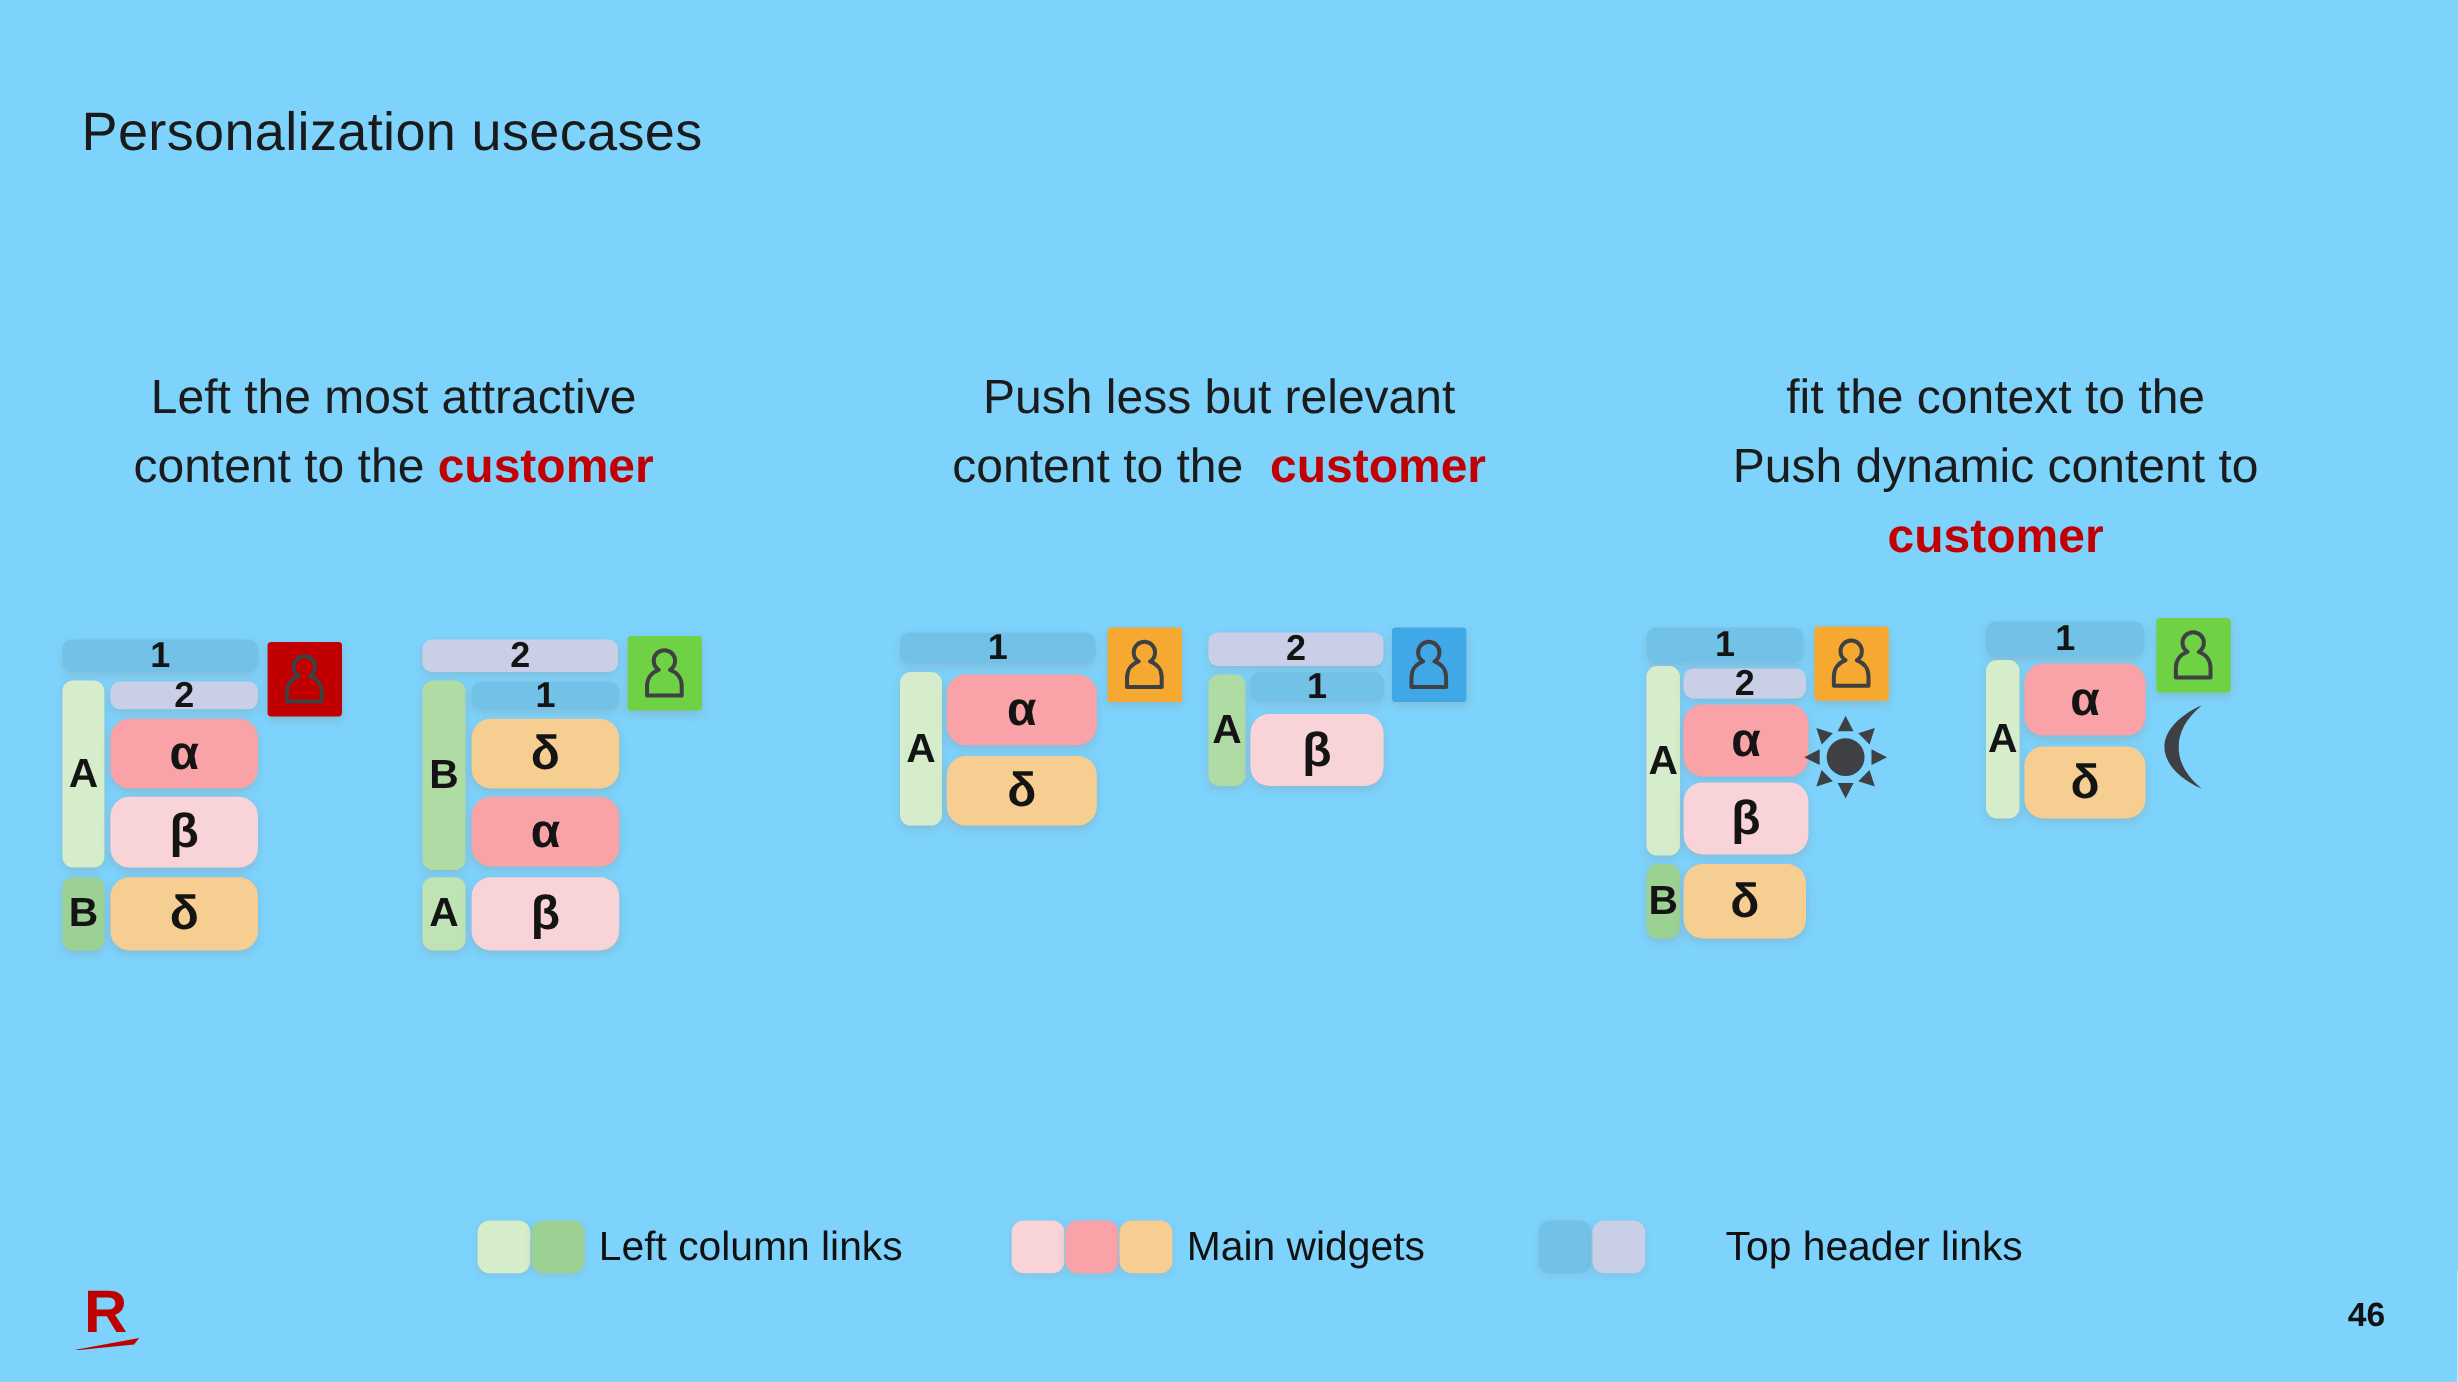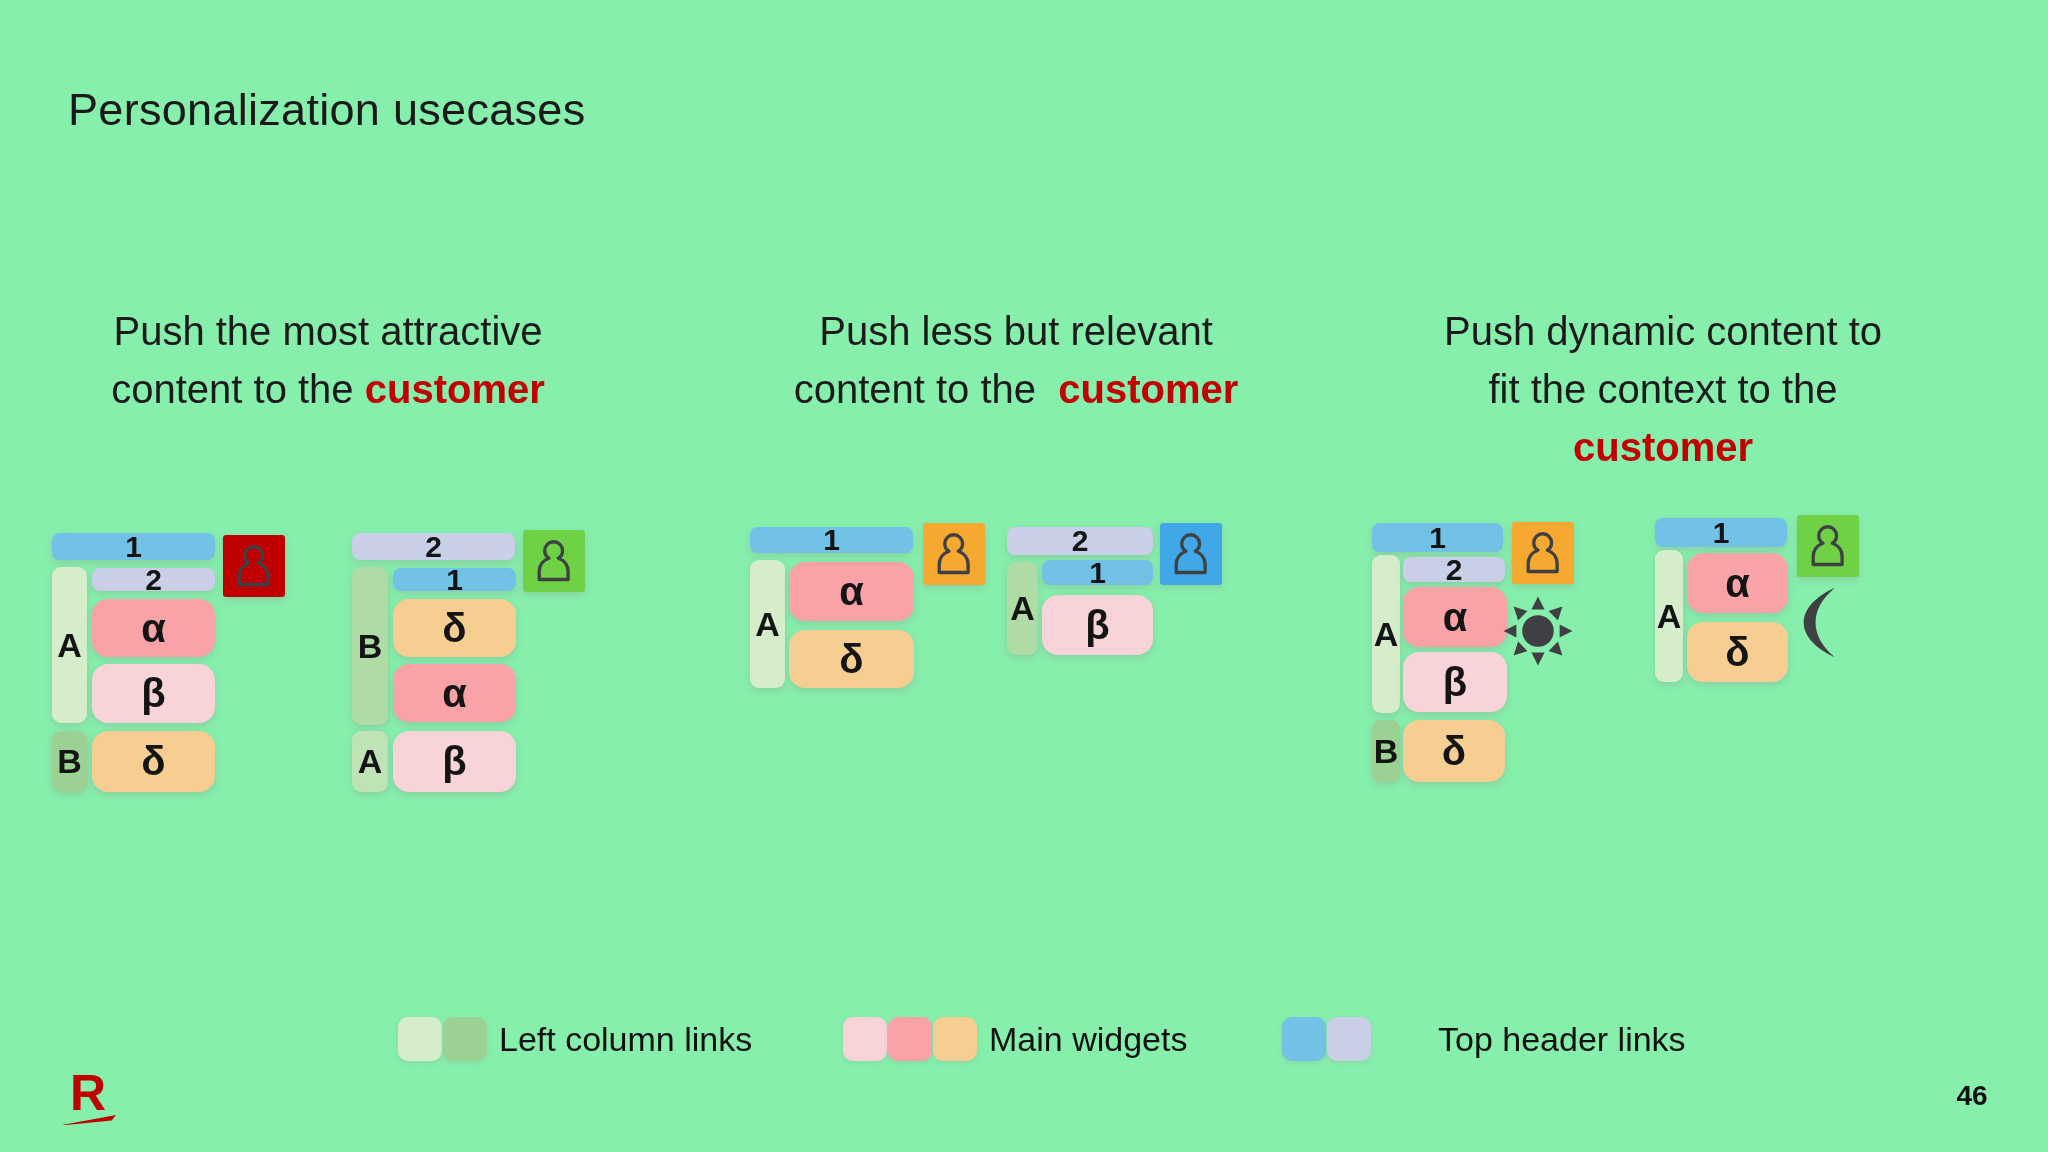--- a/index.html
+++ b/index.html
@@ -1,16 +1,16 @@
 <!DOCTYPE html>
 <html><head>
 <meta charset="utf-8">
 <style>
   html,body{margin:0;padding:0;background:#fff;}
-  .slide{position:relative;width:2048px;height:1152px;background:#86efac;overflow:hidden;
+  .slide{position:relative;width:2048px;height:1152px;background:#7dd3fc;overflow:hidden;
          font-family:"Liberation Sans","DejaVu Sans",sans-serif;color:#1a1a1a;}
   .title{position:absolute;left:68px;top:84px;font-size:45px;font-weight:400;letter-spacing:.3px;}
   .heading{position:absolute;top:302px;text-align:center;font-size:40px;line-height:58px;color:#1b1b1b;}
   .heading .seg{white-space:pre;}
   .heading .red{font-weight:700;}
   .block{position:absolute;display:flex;align-items:center;justify-content:center;
          font-weight:700;color:#141414;box-shadow:0 3px 7px rgba(140,140,140,.30);}
   .block.bar{border-radius:8px;font-size:30px;overflow:visible;}
   .block.left{border-radius:9px;font-size:34px;}
   .block.widget{border-radius:16px;font-size:40px;}
@@ -29,30 +29,30 @@
   .logo-swoosh{position:absolute;left:0px;top:47px;width:54px;height:10px;background:#BF0000;
                clip-path:polygon(0 100%,100% 0,92% 55%,8% 100%);}
 </style>
 </head>
 <body>
 
 <div class="slide">
   <div class="title">Personalization usecases</div>
   <div id="headings">
       <div class="heading" style="left: 68px; width: 520px;">
-        <div><span class="seg">Push the most attractive</span></div>
+        <div><span class="seg">Left the most attractive</span></div>
         <div><span class="seg">content to the </span><span class="seg red" style="color: rgb(192, 0, 3);">customer</span></div>
       </div>
       <div class="heading" style="left: 756px; width: 520px;">
         <div><span class="seg">Push less but relevant</span></div>
         <div><span class="seg">content to the  </span><span class="seg red" style="color: rgb(192, 0, 3);">customer</span></div>
       </div>
       <div class="heading" style="left: 1403px; width: 520px;">
+        <div><span class="seg">fit the context to the</span></div>
         <div><span class="seg">Push dynamic content to</span></div>
-        <div><span class="seg">fit the context to the</span></div>
         <div><span class="seg red" style="color: rgb(192, 0, 3);">customer</span></div>
       </div>
     </div>
   <div id="diagrams">
       <div class="block bar" style="background: rgb(114, 194, 232); left: 52px; top: 533px; width: 163px; height: 27px; line-height: 27px;">1</div>
       <div class="block left" style="background: rgb(213, 237, 202); left: 52px; top: 567px; width: 35px; height: 156px;">A</div>
       <div class="block bar" style="background: rgb(201, 207, 230); left: 92px; top: 568px; width: 123px; height: 23px; line-height: 23px;">2</div>
       <div class="block widget" style="background: rgb(249, 163, 168); left: 92px; top: 599px; width: 123px; height: 58px;">α</div>
       <div class="block widget" style="background: rgb(248, 211, 215); left: 92px; top: 664px; width: 123px; height: 59px;">β</div>
       <div class="block left" style="background: rgb(156, 209, 148); left: 52px; top: 731px; width: 35px; height: 61px;">B</div>

